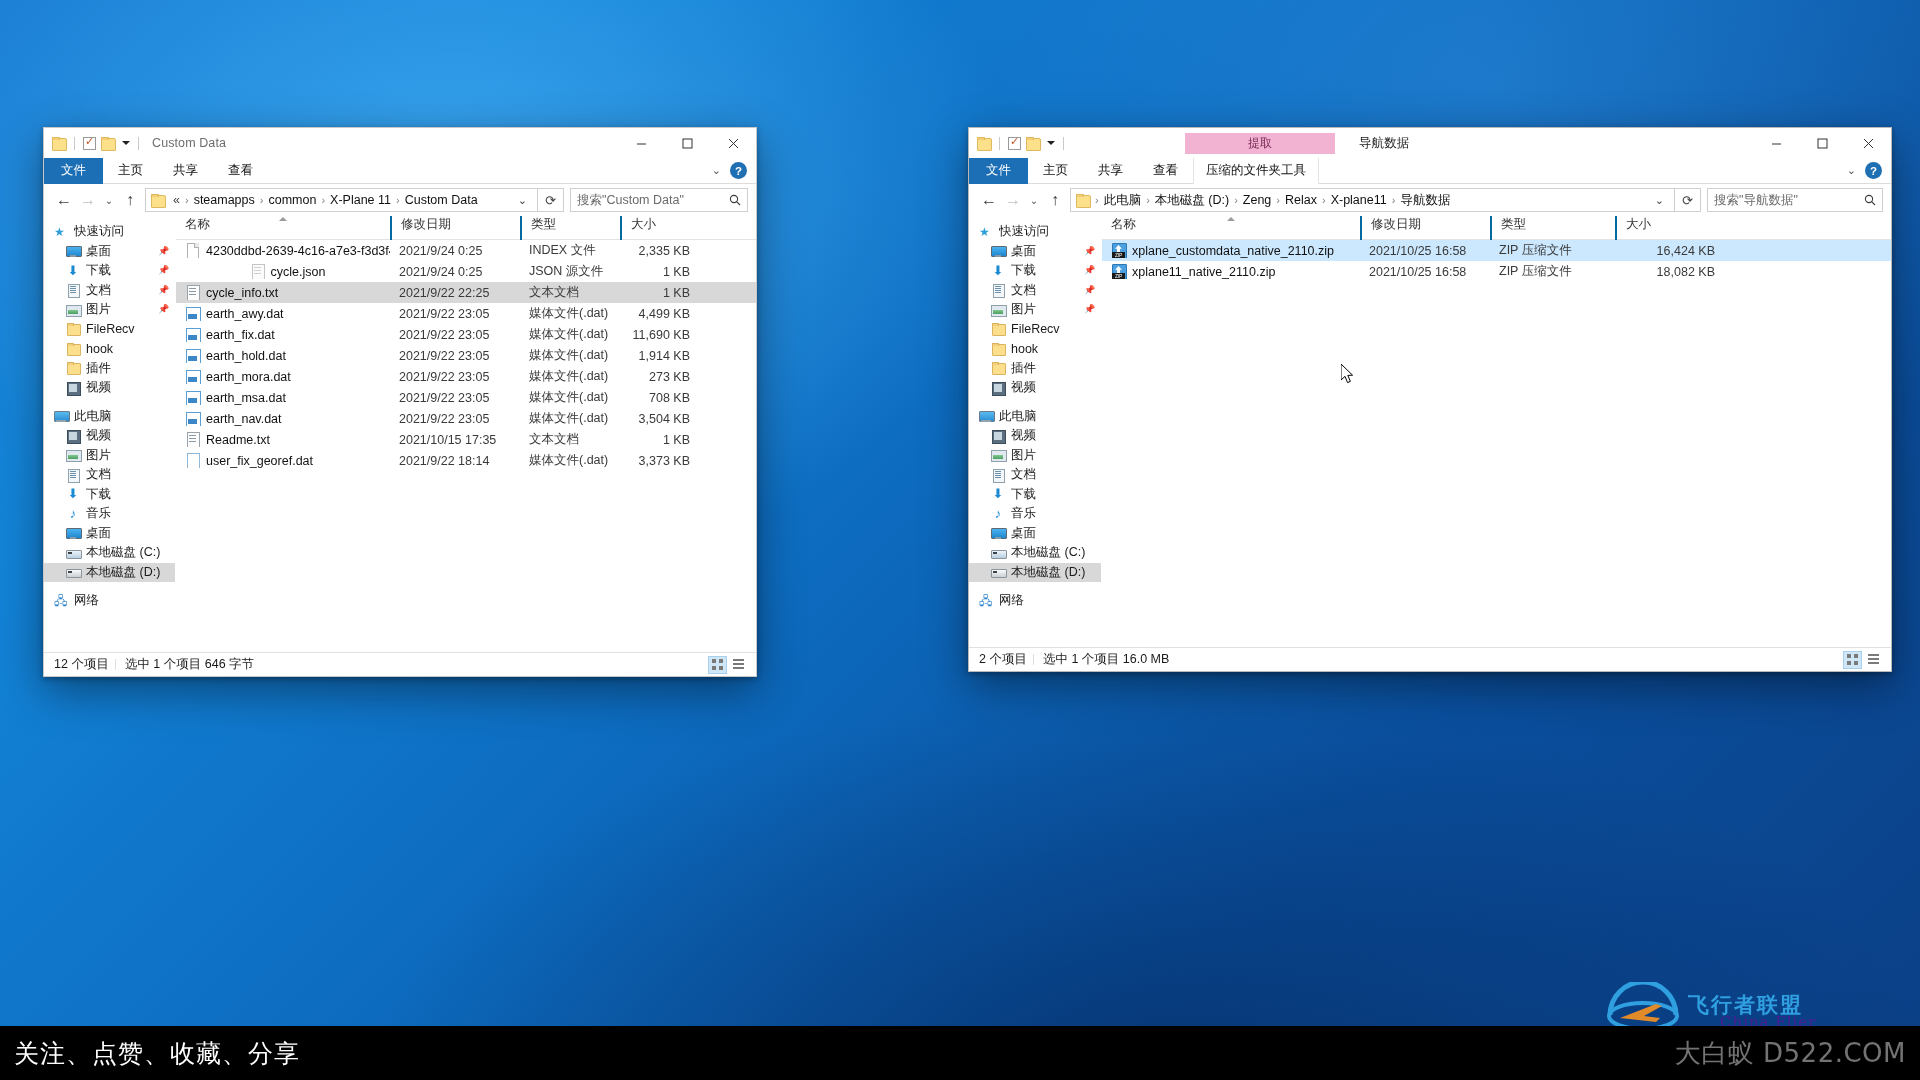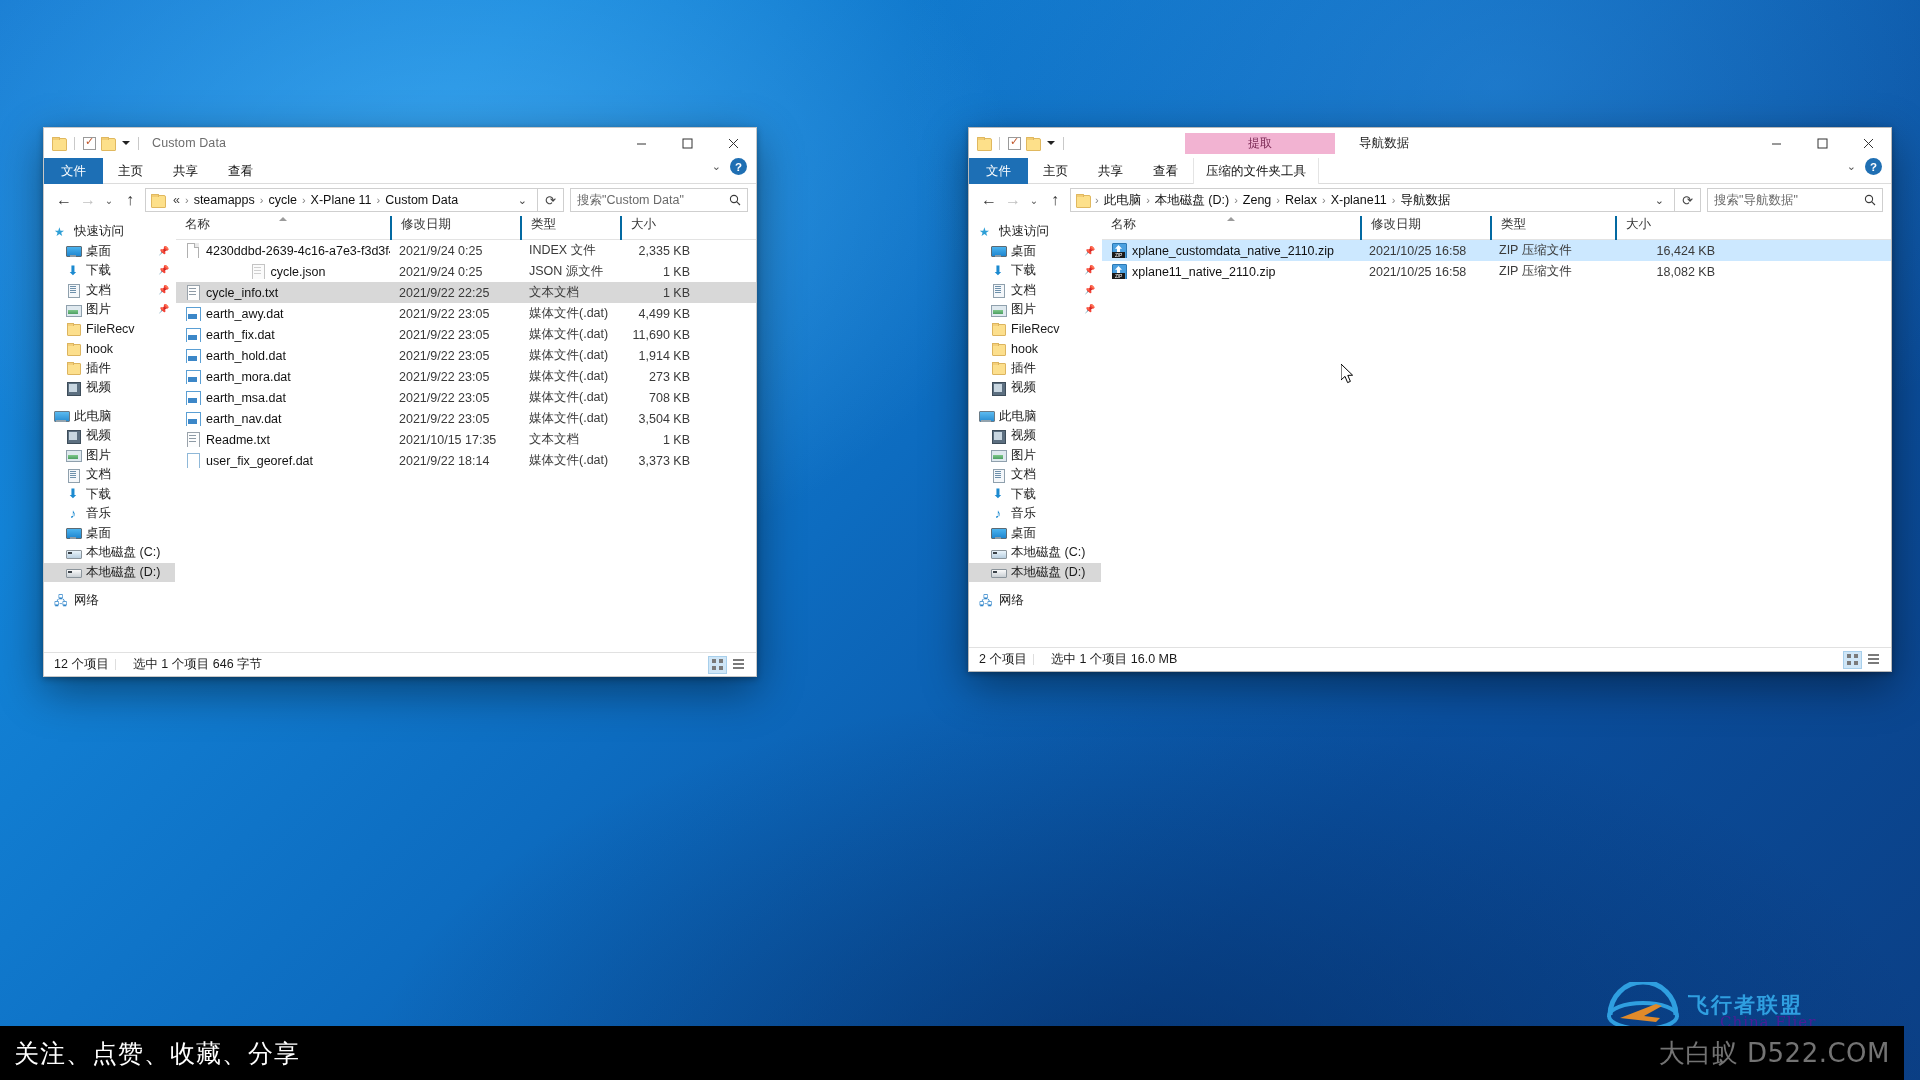--- a/index.html
+++ b/index.html
@@ -69,21 +69,21 @@
   .title-text.active { color: #1a1a1a; }
   .caption-btns { margin-left: auto; display: flex; height: 30px; }
   .capbtn {
     width: 46px; height: 30px; display: flex; align-items: center; justify-content: center;
     color: #333;
   }
   .capbtn svg { display:block; }
 
   
   .ribbon {
-    height: 26px; display: flex; align-items: flex-start; position: relative;
+    height: 26px; display: flex; align-items: center; position: relative;
     border-bottom: 1px solid #dcdcdc; background: #fff;
     flex: 0 0 26px;
   }
   .tab {
     padding: 0 15px; display: flex; align-items: center; justify-content:center;
     font-size: 12.5px; color: #111; height: 26px;
   }
   .tab.file {
     background: #1d6fb5; color: #fff; padding: 0 17px;
   }
@@ -295,21 +295,21 @@
   }
   .fi-zip .arc {
     position:absolute; left:4px; top:2px; width:7px; height:7px; z-index:2;
     background:#fff; clip-path: polygon(50% 0, 100% 55%, 72% 55%, 72% 100%, 28% 100%, 28% 55%, 0 55%);
   }
 
   
   .statusbar {
     height: 24px; flex: 0 0 24px; border-top: 1px solid #e1e1e1;
     display: flex; align-items: center; font-size: 12.5px; color: #1a1a1a;
-    padding-left: 10px; gap: 12px; background: #fff;
+    padding-left: 10px; gap: 4px; background: #fff;
   }
   .st-seg { padding-right: 12px; position: relative; }
   .st-seg.div::after {
     content:""; position:absolute; right:5px; top:3px; bottom:3px; width:1px; background:#dedede;
   }
   .viewbtns { margin-left: auto; display: flex; gap: 2px; padding-right: 8px; }
   .viewbtn {
     width: 19px; height: 18px; border: 1px solid transparent; display:flex; align-items:center; justify-content:center;
   }
   .viewbtn.active { background: #cfe6f7; border-color: #a8cfeb; }
@@ -327,21 +327,21 @@
       linear-gradient(#7a7a7a,#7a7a7a) 0 0/11px 2px no-repeat,
       linear-gradient(#7a7a7a,#7a7a7a) 0 4px/11px 2px no-repeat,
       linear-gradient(#7a7a7a,#7a7a7a) 0 8px/11px 2px no-repeat;
   }
 
   
   .cursor { position: absolute; pointer-events: none; }
 
   
   .bottombar {
-    position: absolute; left: 0; right: 16px; bottom: 0; height: 54px;
+    position: absolute; left: 0; right: 0; bottom: 0; height: 54px;
     background: #000; display: flex; align-items: center; justify-content: space-between;
     padding: 0 14px;
   }
   .bb-left {
     color: #fff; font-size: 25px; letter-spacing: 1px;
     font-family: "DejaVu Sans", "Liberation Sans", sans-serif;
   }
   .bb-right {
     color: #737373; font-size: 26px; letter-spacing: .5px;
     font-family: "DejaVu Sans", "Liberation Sans", sans-serif;
@@ -415,21 +415,21 @@
     <div class="navbtn dim">→</div>
     <div class="navbtn small">⌄</div>
     <div class="navbtn">↑</div>
     <div class="addrbox">
       <span class="ic-folder-sm" style="margin-right:4px"></span>
       <div class="crumbs">
         <span class="crumb dim">«</span>
         <span class="crumb-sep">›</span>
         <span class="crumb">steamapps</span>
         <span class="crumb-sep">›</span>
-        <span class="crumb">cycle</span>
+        <span class="crumb">common</span>
         <span class="crumb-sep">›</span>
         <span class="crumb">X-Plane 11</span>
         <span class="crumb-sep">›</span>
         <span class="crumb">Custom Data</span>
       </div>
       <span class="addr-caret">⌄</span>
     </div>
     <div class="refresh">⟳</div>
     <div class="searchbox">
       <span class="sp">搜索"Custom Data"</span>

